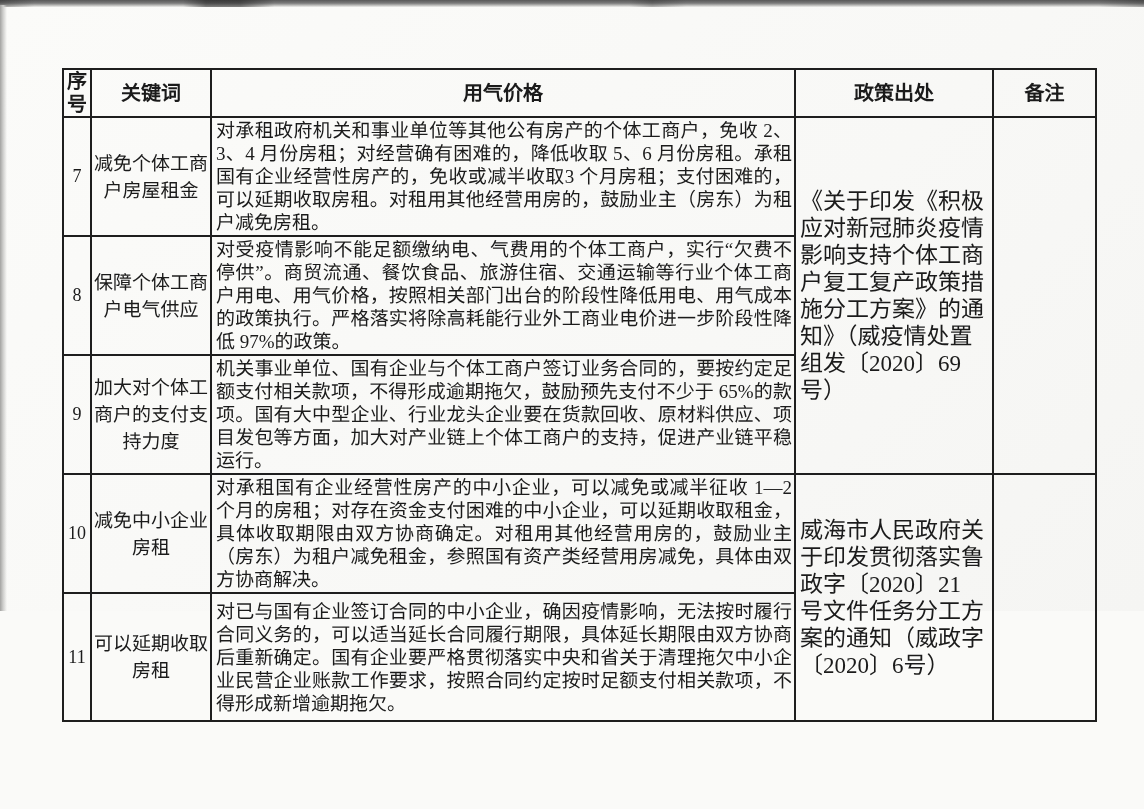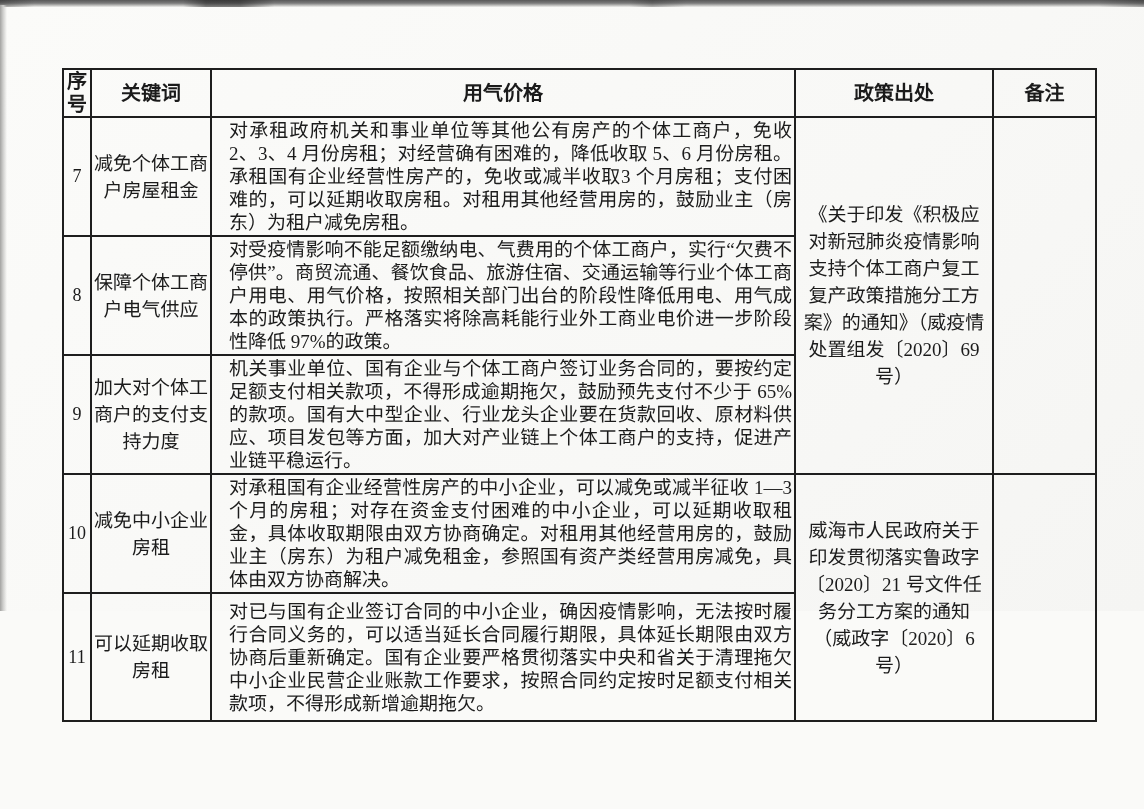--- a/index.html
+++ b/index.html
@@ -76,26 +76,26 @@
     line-height: 27px;
     text-align: center;
     padding: 0 1px;
     margin-top: 38px;
   }
   td.content-cell {
     font-size: 19px;
     line-height: 23px;
     text-align: justify;
     text-justify: inter-ideograph;
-    padding: 1px 2px 1px 17px;
+    padding: 1px 2px 1px 4px;
   }
   td.source-cell {
-    font-size: 19px;
+    font-size: 23px;
     line-height: 27px;
-    text-align: center;
+    text-align: left;
     padding: 0 4px;
   }
   td.remark-cell {
     padding: 0;
   }
 </style>
 </head>
 <body>
 
 <div class="page">
@@ -133,21 +133,21 @@
         <td class="content-cell">对受疫情影响不能足额缴纳电、气费用的个体工商户，实行“欠费不停供”。商贸流通、餐饮食品、旅游住宿、交通运输等行业个体工商户用电、用气价格，按照相关部门出台的阶段性降低用电、用气成本的政策执行。严格落实将除高耗能行业外工商业电价进一步阶段性降低 97%的政策。</td>
       </tr>
       <tr style="height:117px">
         <td class="num-cell">9</td>
         <td class="keyword-cell">加大对个体工商户的支付支持力度</td>
         <td class="content-cell">机关事业单位、国有企业与个体工商户签订业务合同的，要按约定足额支付相关款项，不得形成逾期拖欠，鼓励预先支付不少于 65%的款项。国有大中型企业、行业龙头企业要在货款回收、原材料供应、项目发包等方面，加大对产业链上个体工商户的支持，促进产业链平稳运行。</td>
       </tr>
       <tr style="height:116px">
         <td class="num-cell">10</td>
         <td class="keyword-cell">减免中小企业房租</td>
-        <td class="content-cell">对承租国有企业经营性房产的中小企业，可以减免或减半征收 1—3 个月的房租；对存在资金支付困难的中小企业，可以延期收取租金，具体收取期限由双方协商确定。对租用其他经营用房的，鼓励业主（房东）为租户减免租金，参照国有资产类经营用房减免，具体由双方协商解决。</td>
+        <td class="content-cell">对承租国有企业经营性房产的中小企业，可以减免或减半征收 1—2 个月的房租；对存在资金支付困难的中小企业，可以延期收取租金，具体收取期限由双方协商确定。对租用其他经营用房的，鼓励业主（房东）为租户减免租金，参照国有资产类经营用房减免，具体由双方协商解决。</td>
         <td class="source-cell" rowspan="2">威海市人民政府关于印发贯彻落实鲁政字〔2020〕21 号文件任务分工方案的通知（威政字〔2020〕6号）</td>
         <td class="remark-cell" rowspan="2"></td>
       </tr>
       <tr style="height:128px">
         <td class="num-cell">11</td>
         <td class="keyword-cell">可以延期收取房租</td>
         <td class="content-cell">对已与国有企业签订合同的中小企业，确因疫情影响，无法按时履行合同义务的，可以适当延长合同履行期限，具体延长期限由双方协商后重新确定。国有企业要严格贯彻落实中央和省关于清理拖欠中小企业民营企业账款工作要求，按照合同约定按时足额支付相关款项，不得形成新增逾期拖欠。</td>
       </tr>
     </tbody>
   </table>

